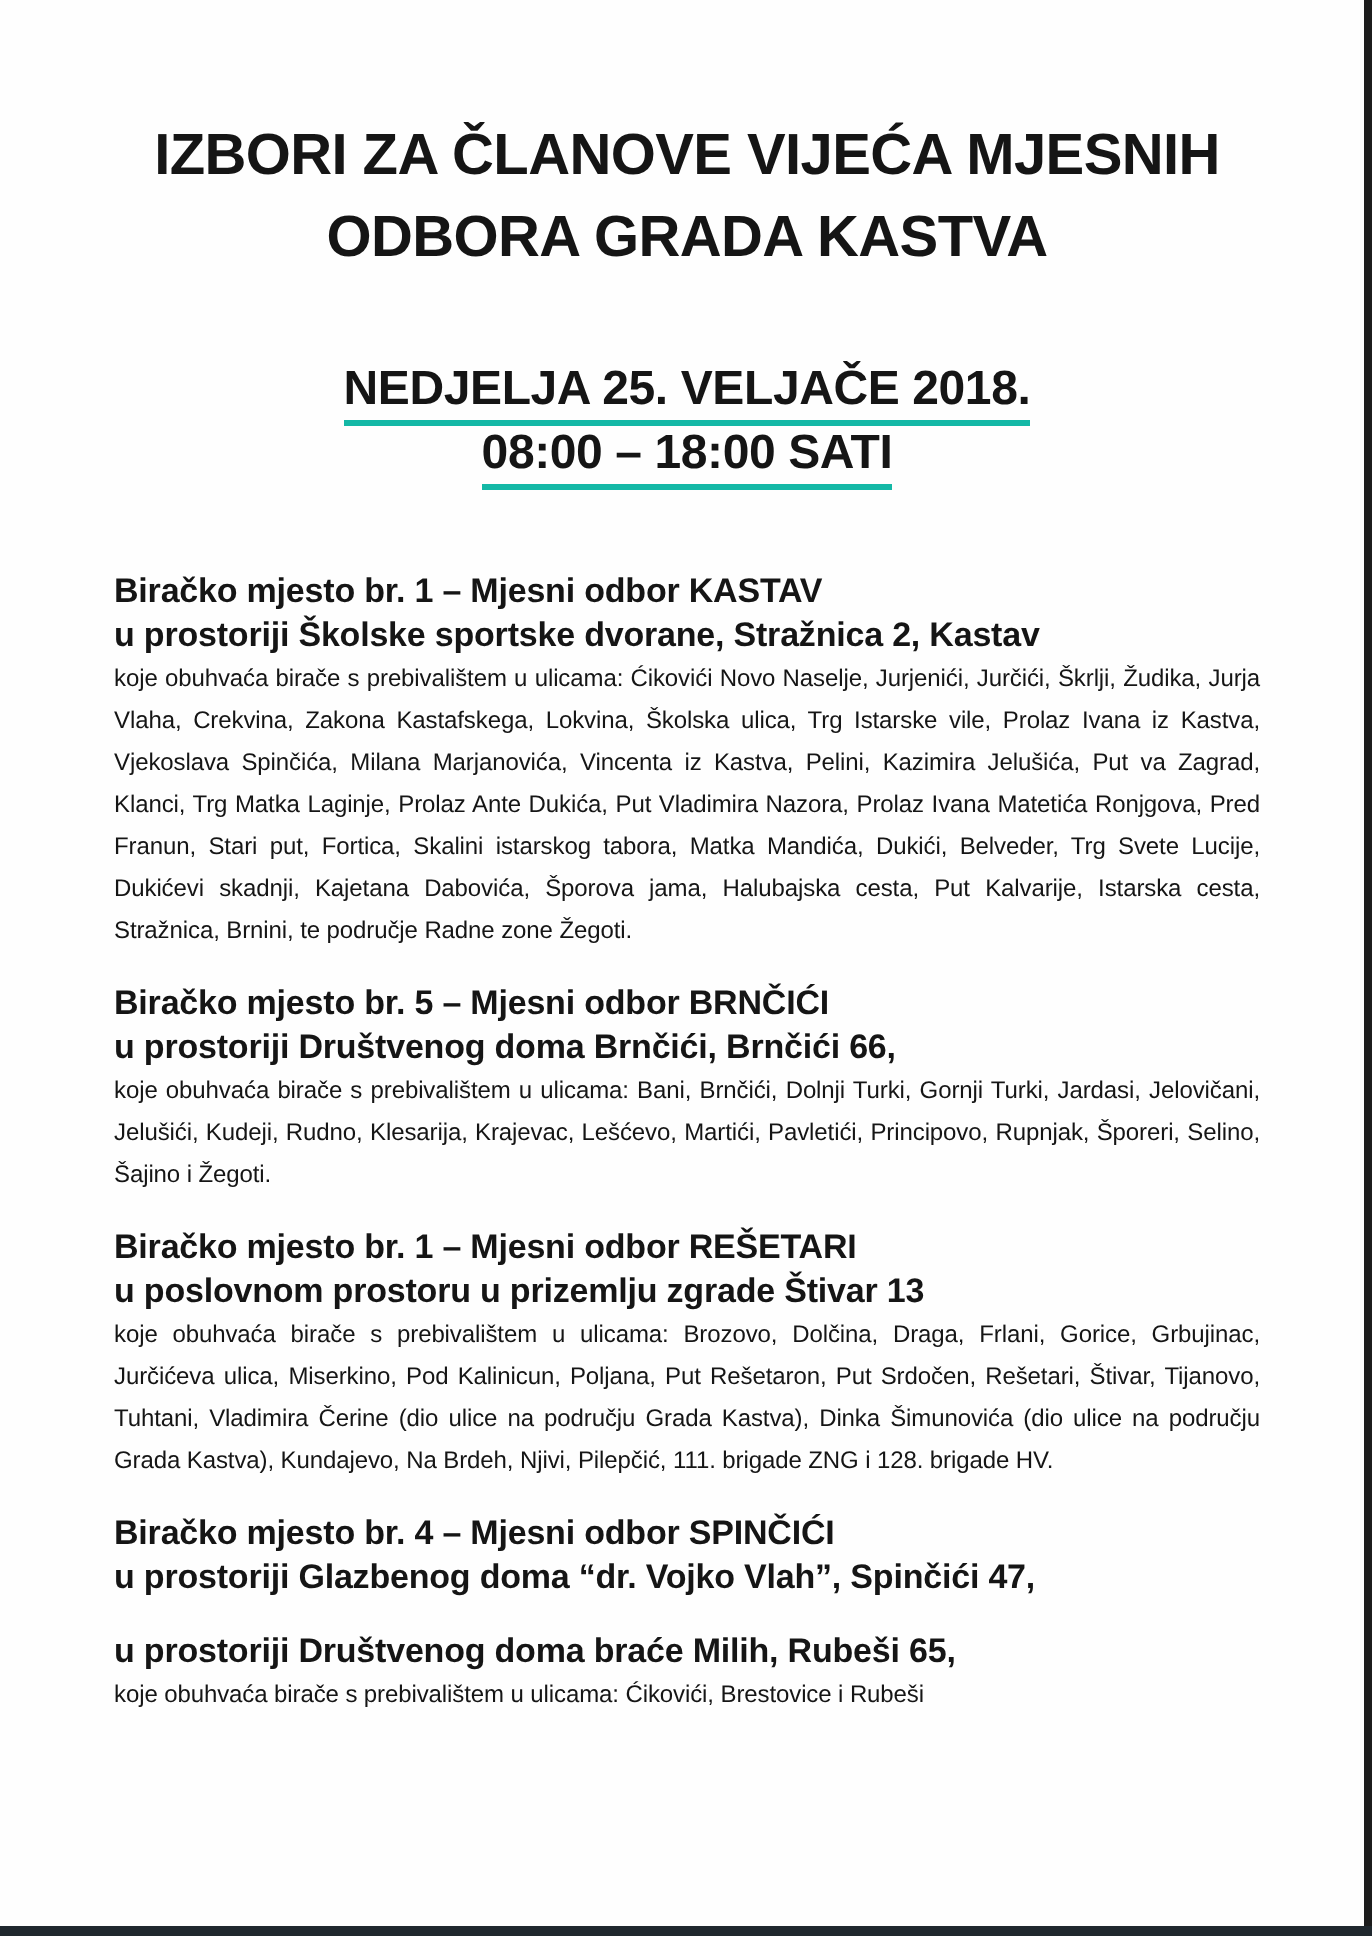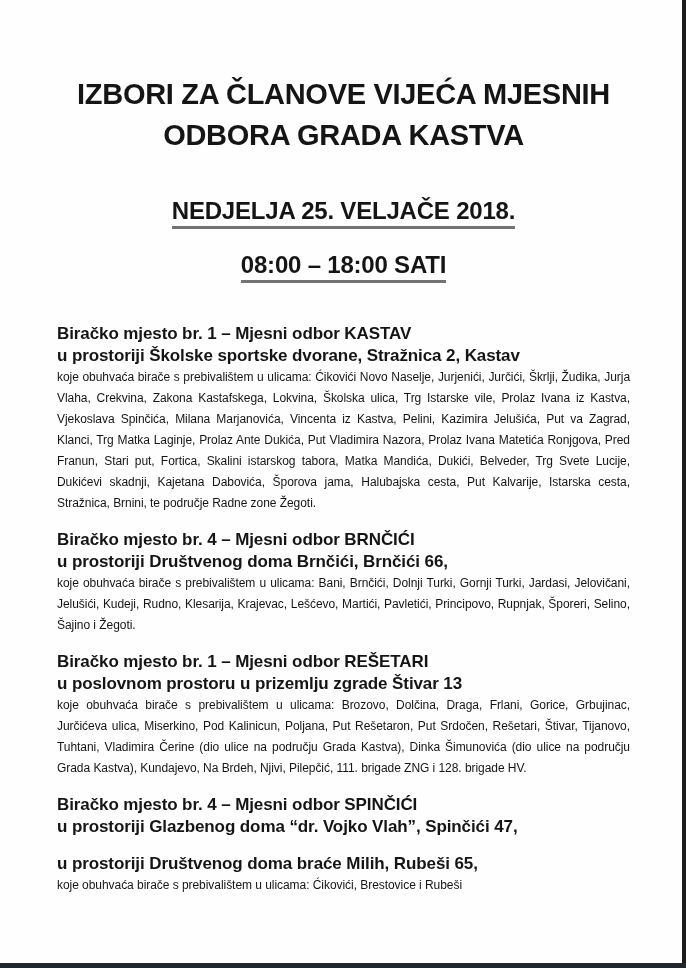--- a/index.html
+++ b/index.html
@@ -13,40 +13,40 @@
     height: 968px;
     margin: 0 auto;
     background: #fefefe;
     color: #151515;
     font-family: "Liberation Sans", "DejaVu Sans", sans-serif;
     box-sizing: border-box;
     padding: 0 56px 0 57px;
     overflow: hidden;
   }
   .doc-title {
-    margin: 16px;
+    margin: 0;
     padding-top: 58px;
     text-align: center;
     font-size: 29px;
     line-height: 41px;
     font-weight: bold;
     letter-spacing: -0.3px;
   }
   .schedule {
     margin-top: 42px;
     text-align: center;
     font-weight: bold;
     font-size: 24px;
     line-height: 26px;
   }
   .schedule .row { margin: 0; }
-  .schedule .row + .row { margin-top: 23px; }
+  .schedule .row + .row { margin-top: 1px; }
   .underlined {
     display: inline-block;
-    border-bottom: 3px solid #737373;
+    border-bottom: 3px solid #14b8a6;
     padding-bottom: 2px;
     letter-spacing: -0.2px;
   }
   .sections { margin-top: 40px; }
   .section { margin: 0 0 15px 0; }
   .section .head-line {
     margin: 0;
     font-size: 17px;
     line-height: 22px;
     font-weight: bold;
@@ -95,21 +95,21 @@
 
   <div class="sections">
 
     <div class="section">
       <p class="head-line">Biračko mjesto br. 1 – Mjesni odbor KASTAV</p>
       <p class="head-line">u prostoriji Školske sportske dvorane, Stražnica 2, Kastav</p>
       <p class="body-text">koje obuhvaća birače s prebivalištem u ulicama: Ćikovići Novo Naselje, Jurjenići, Jurčići, Škrlji, Žudika, Jurja Vlaha, Crekvina, Zakona Kastafskega, Lokvina, Školska ulica, Trg Istarske vile, Prolaz Ivana iz Kastva, Vjekoslava Spinčića, Milana Marjanovića, Vincenta iz Kastva, Pelini, Kazimira Jelušića, Put va Zagrad, Klanci, Trg Matka Laginje, Prolaz Ante Dukića, Put Vladimira Nazora, Prolaz Ivana Matetića Ronjgova, Pred Franun, Stari put, Fortica, Skalini istarskog tabora, Matka Mandića, Dukići, Belveder, Trg Svete Lucije, Dukićevi skadnji, Kajetana Dabovića, Šporova jama, Halubajska cesta, Put Kalvarije, Istarska cesta, Stražnica, Brnini, te područje Radne zone Žegoti.</p>
     </div>
 
     <div class="section">
-      <p class="head-line">Biračko mjesto br. 4 – Mjesni odbor BRNČIĆI</p>
+      <p class="head-line">Biračko mjesto br. 5 – Mjesni odbor BRNČIĆI</p>
       <p class="head-line">u prostoriji Društvenog doma Brnčići, Brnčići 66,</p>
       <p class="body-text">koje obuhvaća birače s prebivalištem u ulicama: Bani, Brnčići, Dolnji Turki, Gornji Turki, Jardasi, Jelovičani, Jelušići, Kudeji, Rudno, Klesarija, Krajevac, Lešćevo, Martići, Pavletići, Principovo, Rupnjak, Šporeri, Selino, Šajino i Žegoti.</p>
     </div>
 
     <div class="section">
       <p class="head-line">Biračko mjesto br. 1 – Mjesni odbor REŠETARI</p>
       <p class="head-line">u poslovnom prostoru u prizemlju zgrade Štivar 13</p>
       <p class="body-text">koje obuhvaća birače s prebivalištem u ulicama: Brozovo, Dolčina, Draga, Frlani, Gorice, Grbujinac, Jurčićeva ulica, Miserkino, Pod Kalinicun, Poljana, Put Rešetaron, Put Srdočen, Rešetari, Štivar, Tijanovo, Tuhtani, Vladimira Čerine (dio ulice na području Grada Kastva), Dinka Šimunovića (dio ulice na području Grada Kastva), Kundajevo, Na Brdeh, Njivi, Pilepčić, 111. brigade ZNG i 128. brigade HV.</p>
     </div>
 

